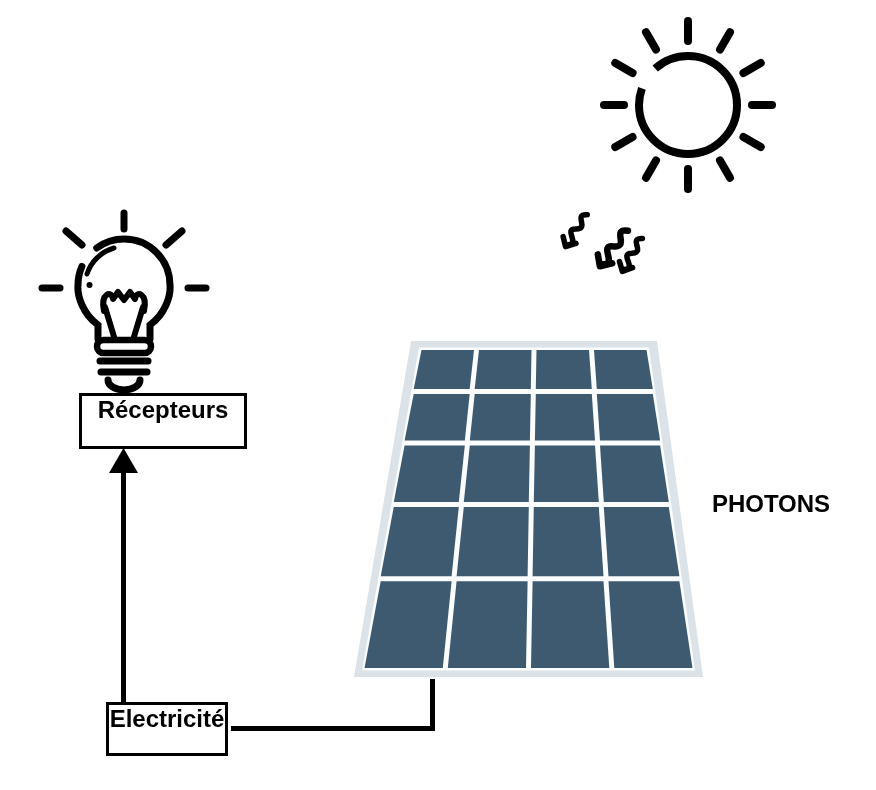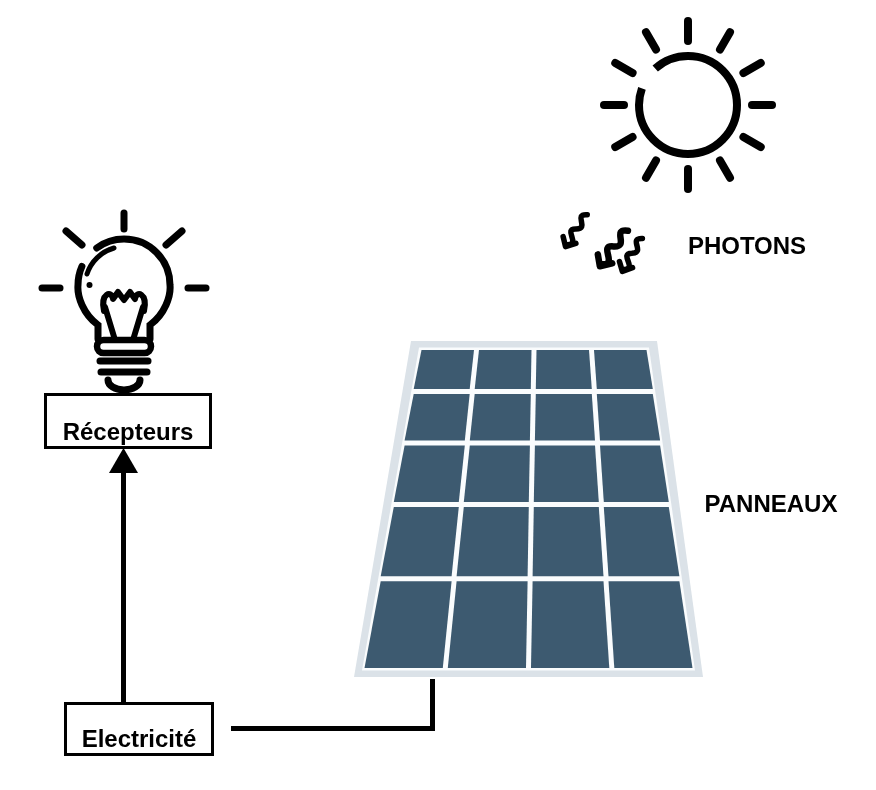--- a/index.html
+++ b/index.html
@@ -10,22 +10,22 @@
     font-family:"Liberation Sans", sans-serif;
     overflow:hidden;
   }
   .layer{position:absolute;left:0;top:0;}
   .ink-stroke{stroke:var(--ink,#000);fill:none;}
   .box{
     position:absolute;
     box-sizing:border-box;
     border:3px solid var(--ink,#000);
     background:#fff;
-    display:flex;align-items:flex-end;justify-content:center;
-    font-weight:bold;font-size:24px;color:var(--ink,#000);
+    display:flex;align-items:flex-start;justify-content:center;
+    font-weight:bold;font-size:24px;color:var(--ink,#000);margin-left:35px;
   }
   .diagram-label{
     position:absolute;
     font-weight:bold;font-size:24px;line-height:21px;
     color:var(--ink,#000);
     text-align:center;
   }
 </style>
 </head>
 <body>
@@ -125,25 +125,24 @@
     <g>
       <line class="ink-stroke" stroke-width="5" x1="123.5" y1="702" x2="123.5" y2="466"></line>
       <polygon points="123.5,448 109,473 138,473" fill="#000"></polygon>
     </g>
   </svg>
 
   <div class="box" style="left:44px;top:393px;width:168px;height:56px;">
     <span>Récepteurs</span>
   </div>
 
-  <div class="box" style="left:64px;top:702px;width:150px;height:54px;">
+  <div class="box" style="left:71px;top:702px;width:122px;height:54px;">
     <span>Electricité</span>
   </div>
 
   <div class="diagram-label" style="left:647px;top:235px;width:200px;">
-    <div>PHOTONS</div>
   </div>
 
   <div class="diagram-label" style="left:671px;top:493px;width:200px;">
-    <div>PANNEAUX</div>
+    <div>PHOTONS</div>
   </div>
 
 </div>
 
 </body></html>

